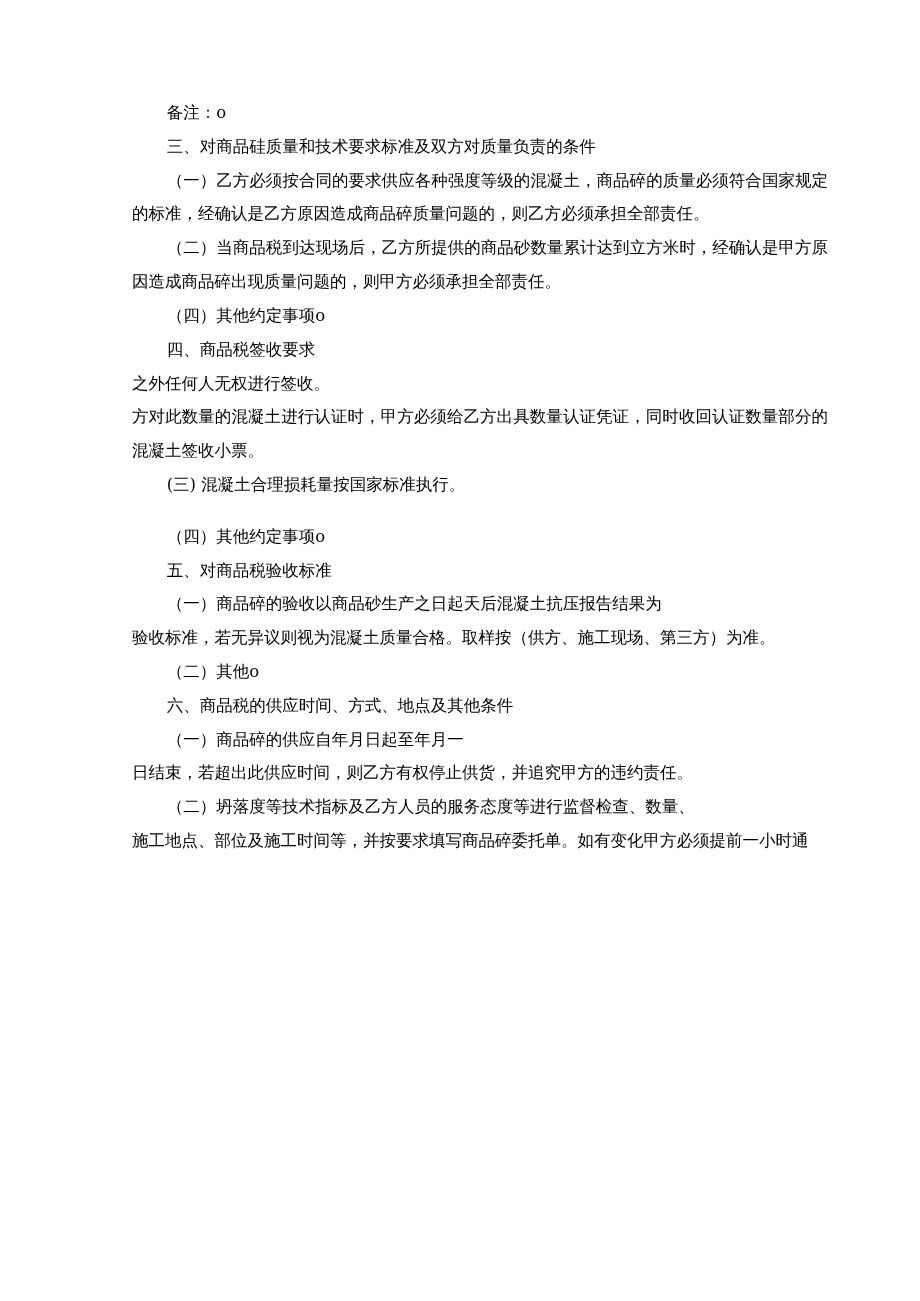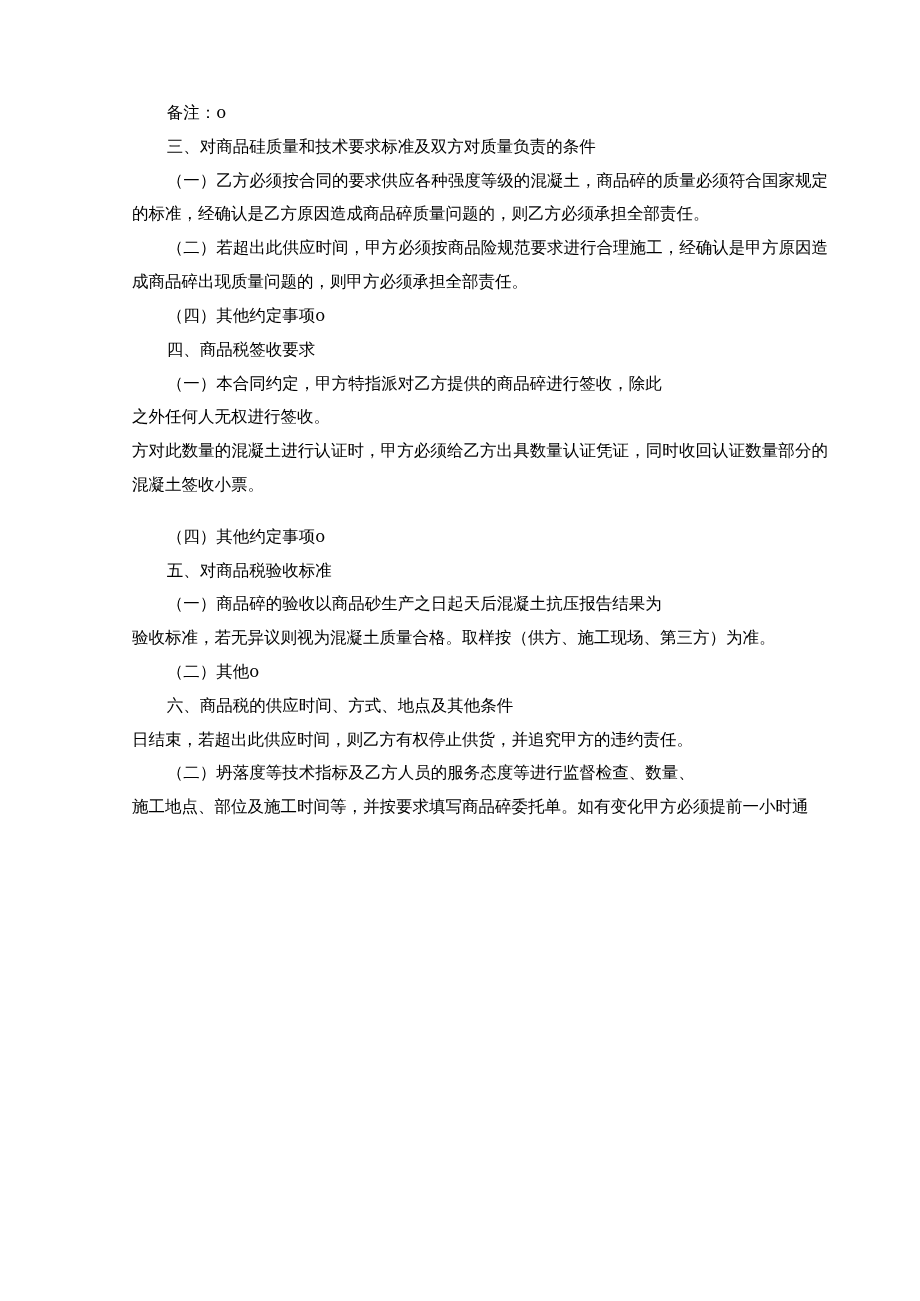--- a/index.html
+++ b/index.html
@@ -49,45 +49,46 @@
 
 <div class="page">
   <div class="doc-body">
 
     <p class="indent1">备注：o</p>
 
     <p class="indent1">三、对商品硅质量和技术要求标准及双方对质量负责的条件</p>
 
     <p class="indent1">（一）乙方必须按合同的要求供应各种强度等级的混凝土，商品碎的质量必须符合国家规定的标准，经确认是乙方原因造成商品碎质量问题的，则乙方必须承担全部责任。</p>
 
-    <p class="indent1">（二）若超出此供应时间，甲方必须按商品险规范要求进行合理施工，经确认是甲方原因造成商品碎出现质量问题的，则甲方必须承担全部责任。</p>
+    <p class="indent1">（二）当商品税到达现场后，乙方所提供的商品砂数量累计达到立方米时，经确认是甲方原因造成商品碎出现质量问题的，则甲方必须承担全部责任。</p>
 
 
     <p class="indent1">（四）其他约定事项o</p>
 
     <p class="indent1">四、商品税签收要求</p>
 
-    <p class="indent1">（一）本合同约定，甲方特指派对乙方提供的商品碎进行签收，除此</p>
     <p class="indent0">之外任何人无权进行签收。</p>
 
     <p class="indent0">方对此数量的混凝土进行认证时，甲方必须给乙方出具数量认证凭证，同时收回认证数量部分的混凝土签收小票。</p>
 
+    <p class="indent1">(三) 混凝土合理损耗量按国家标准执行。</p>
 
     <div class="blockgap"></div>
 
     <p class="indent1">（四）其他约定事项o</p>
 
     <p class="indent1">五、对商品税验收标准</p>
 
     <p class="indent1">（一）商品碎的验收以商品砂生产之日起天后混凝土抗压报告结果为</p>
     <p class="indent0">验收标准，若无异议则视为混凝土质量合格。取样按（供方、施工现场、第三方）为准。</p>
 
     <p class="indent1">（二）其他o</p>
 
     <p class="indent1">六、商品税的供应时间、方式、地点及其他条件</p>
 
+    <p class="indent1">（一）商品碎的供应自年月日起至年月一</p>
     <p class="indent0">日结束，若超出此供应时间，则乙方有权停止供货，并追究甲方的违约责任。</p>
 
     <p class="indent1">（二）坍落度等技术指标及乙方人员的服务态度等进行监督检查、数量、</p>
     <p class="indent0 nowrapline">施工地点、部位及施工时间等，并按要求填写商品碎委托单。如有变化甲方必须提前一小时通</p>
 
   </div>
 </div>
 
 </body></html>

